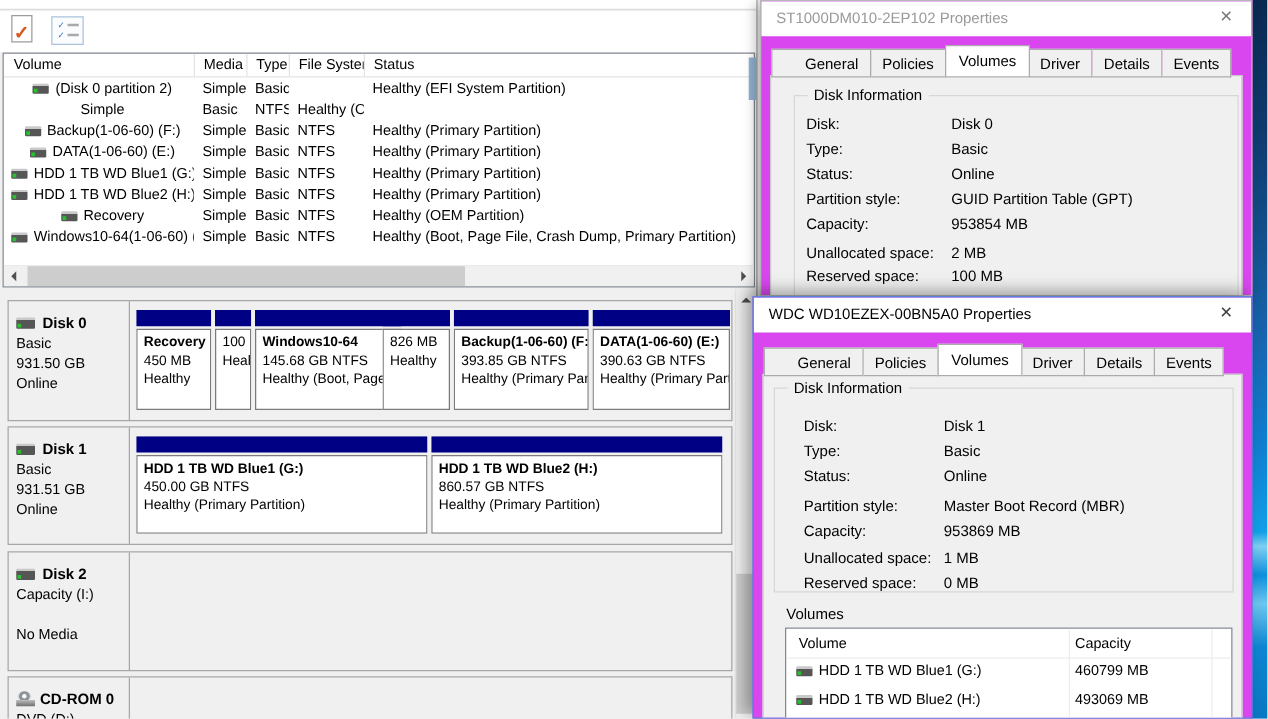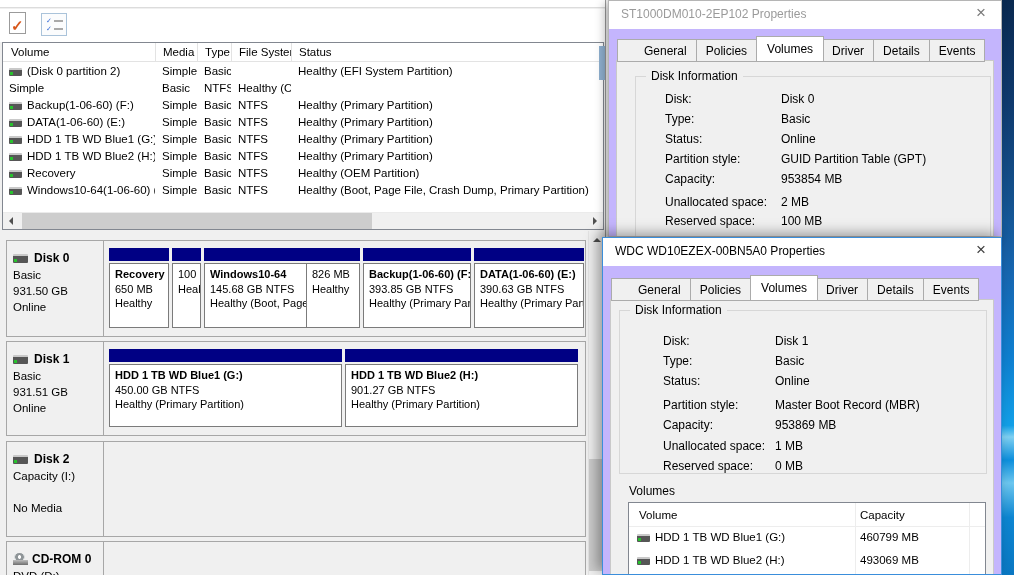--- a/index.html
+++ b/index.html
@@ -26,21 +26,21 @@
 
   
   #vol-panel { left:2px; top:42px; width:602px; height:188px; background:#fff;
     border:1px solid #828790; overflow:hidden; }
   .vgrid { display:grid; grid-template-columns:152px 42px 34px 60px 1fr; width:100%; }
   #vhead { left:0; top:0; height:19px; border-bottom:1px solid #e3e3e3; font-size:11.5px; }
   #vhead > div { padding:3px 0 0 7px; border-left:1px solid #e3e3e3; overflow:hidden; white-space:nowrap; }
   #vhead > div:first-child { border-left:none; padding-left:8px; }
   .vrow { height:17px; font-size:11.5px; }
   .vrow > div { padding:2px 0 0 7px; overflow:hidden; white-space:nowrap; }
-  .vrow > div:first-child { padding-left:6px; }
+  .vrow > div:first-child { padding-left:6px;text-align:center; }
   .hdd { display:inline-block; width:13px; height:8px; margin-right:5px; vertical-align:-1px;
     background:linear-gradient(180deg,#c9c9c9 0 2px,#565656 2px 100%); border-radius:1px; position:relative; }
   .hdd:after { content:""; position:absolute; left:1px; bottom:1px; width:3px; height:3px; background:#27c12d; }
   .hdd.big { width:15px; height:9px; margin-right:6px; }
   .cdico { display:inline-block; width:15px; height:12px; margin-right:4px; vertical-align:-2px; position:relative; }
   .cdico:before { content:""; position:absolute; left:1px; top:0; width:11px; height:8px; border-radius:50%;
     background:radial-gradient(circle at 50% 50%, #fdfdfd 0 1.5px, #8f9598 2px 4px, #d6dadb 4.5px); }
   .cdico:after { content:""; position:absolute; left:0; bottom:0; width:15px; height:5px;
     background:linear-gradient(180deg,#bdbdbd,#6e6e6e); }
   .cdico .led { position:absolute; left:2px; bottom:1px; width:3px; height:2px; background:#27c12d; }
@@ -67,21 +67,21 @@
   .pbar { height:13px; width:100%; background:#000084; }
   .pbox { position:absolute; left:0; right:0; top:15px; bottom:0; background:#fff;
     border:1px solid #7b7b7b; padding:3px 0 0 5px; overflow:hidden; }
   .pl { font-size:11px; line-height:14.5px; white-space:nowrap; overflow:hidden; }
   .pl.t { font-weight:bold; }
 
   
   #sliver { left:599px; top:46px; width:6px; height:34px; background:#8fb0cf; }
 
   
-  .dlg { background:#c4b5fd; overflow:hidden; }
+  .dlg { background:#d946ef; overflow:hidden; }
   #dlg1 { left:608px; top:0; width:394px; height:237px; z-index:5;
     border:1px solid #b5b5b5; box-shadow:-4px 3px 9px rgba(0,0,0,.25); }
   #dlg2 { left:602px; top:237px; width:400px; height:338px; z-index:10;
     border:1px solid #3a8edb; box-shadow:-5px -4px 12px rgba(0,0,0,.35); }
   .titlebar { position:absolute; left:0; top:0; right:0; height:28px; background:#fff; }
   .ttxt { position:absolute; left:12px; top:6px; font-size:12px; white-space:nowrap; }
   #dlg1 .ttxt { color:#9a9a9a; }
   .xbtn { position:absolute; right:8px; top:1px; width:24px; height:22px; text-align:center;
     font-size:17px; line-height:22px; color:#404040; }
   #dlg1 .xbtn { color:#7a7a7a; }
@@ -90,21 +90,21 @@
   .tab { display:inline-block; position:relative; font-size:12px; padding:4px 9px 3px;
     background:#f0f0f0; border:1px solid #ababab; border-left-width:0; }
   .tab:first-child { border-left-width:1px;padding-left:26px; }
   .tab.active { top:-2px; background:#fff; border-left-width:1px; padding:5px 10px 5px; margin:0 -1px; z-index:4; }
   .tabpanel { position:absolute; left:7px; right:7px; bottom:-2px; background:#f0f0f0; border:1px solid #c9c9c9; }
   #dlg1 .tabpanel { top:59px; } #dlg2 .tabpanel { top:61px; }
   .grp { position:absolute; border:1px solid #d7d7d7; }
   #dlg1 .grp { left:26px; top:75px; width:356px; height:170px; }
   #dlg2 .grp { left:16px; top:72px; width:368px; height:164px; }
   .legend { position:absolute; top:-8px; left:10px; background:#f0f0f0; padding:0 5px; font-size:12px; }
-  .frow { position:absolute; font-size:12px; white-space:nowrap;margin-left:20px; }
+  .frow { position:absolute; font-size:12px; white-space:nowrap; }
   .flabel {} .fvalue { position:absolute; }
   #dlg1 .frow { left:36px; width:340px; } #dlg1 .fvalue { left:116px; }
   #dlg2 .frow { left:40px; width:340px; } #dlg2 .fvalue { left:112px; }
 
   
   #vol2-label { left:26px; top:246px; font-size:12px; }
   #vol2-table { left:25px; top:264px; width:358px; height:100px; background:#fff; border:1px solid #828790; }
   #vol2-head { position:absolute; left:0; top:0; width:100%; height:24px; border-bottom:1px solid #ededed; font-size:11.5px; }
   #vol2-head .h1 { position:absolute; left:10px; top:6px; }
   #vol2-head .h2 { position:absolute; left:231px; top:6px; }
@@ -215,21 +215,21 @@
           <div class="dname"><i class="hdd big"></i><span>Disk 0</span></div>
           <div class="dli">Basic</div>
           <div class="dli">931.50 GB</div>
           <div class="dli">Online</div>
         </div>
         <div class="dparts">
           <div class="part" style="left:5px;width:60px;">
             <div class="pbar"></div>
             <div class="pbox">
                 <div class="pl t">Recovery</div>
-                <div class="pl">650 MB</div>
+                <div class="pl">450 MB</div>
                 <div class="pl">Healthy</div>
               </div>
           </div>
           <div class="part" style="left:68px;width:29px;">
             <div class="pbar"></div>
             <div class="pbox">
                 <div class="pl t"></div>
                 <div class="pl">100 MB</div>
                 <div class="pl">Healthy</div>
               </div>
@@ -282,21 +282,21 @@
             <div class="pbox">
                 <div class="pl t">HDD 1 TB WD Blue1  (G:)</div>
                 <div class="pl">450.00 GB NTFS</div>
                 <div class="pl">Healthy (Primary Partition)</div>
               </div>
           </div>
           <div class="part" style="left:241px;width:233px;">
             <div class="pbar"></div>
             <div class="pbox">
                 <div class="pl t">HDD 1 TB WD Blue2  (H:)</div>
-                <div class="pl">901.27 GB NTFS</div>
+                <div class="pl">860.57 GB NTFS</div>
                 <div class="pl">Healthy (Primary Partition)</div>
               </div>
           </div>
         </div>
       </div>
 
       <div class="disk-row abs" style="top:210px;height:96px;">
         <div class="dlabel">
           <div class="dname"><i class="hdd big"></i><span>Disk 2</span></div>
           <div class="dli">Capacity (I:)</div>

